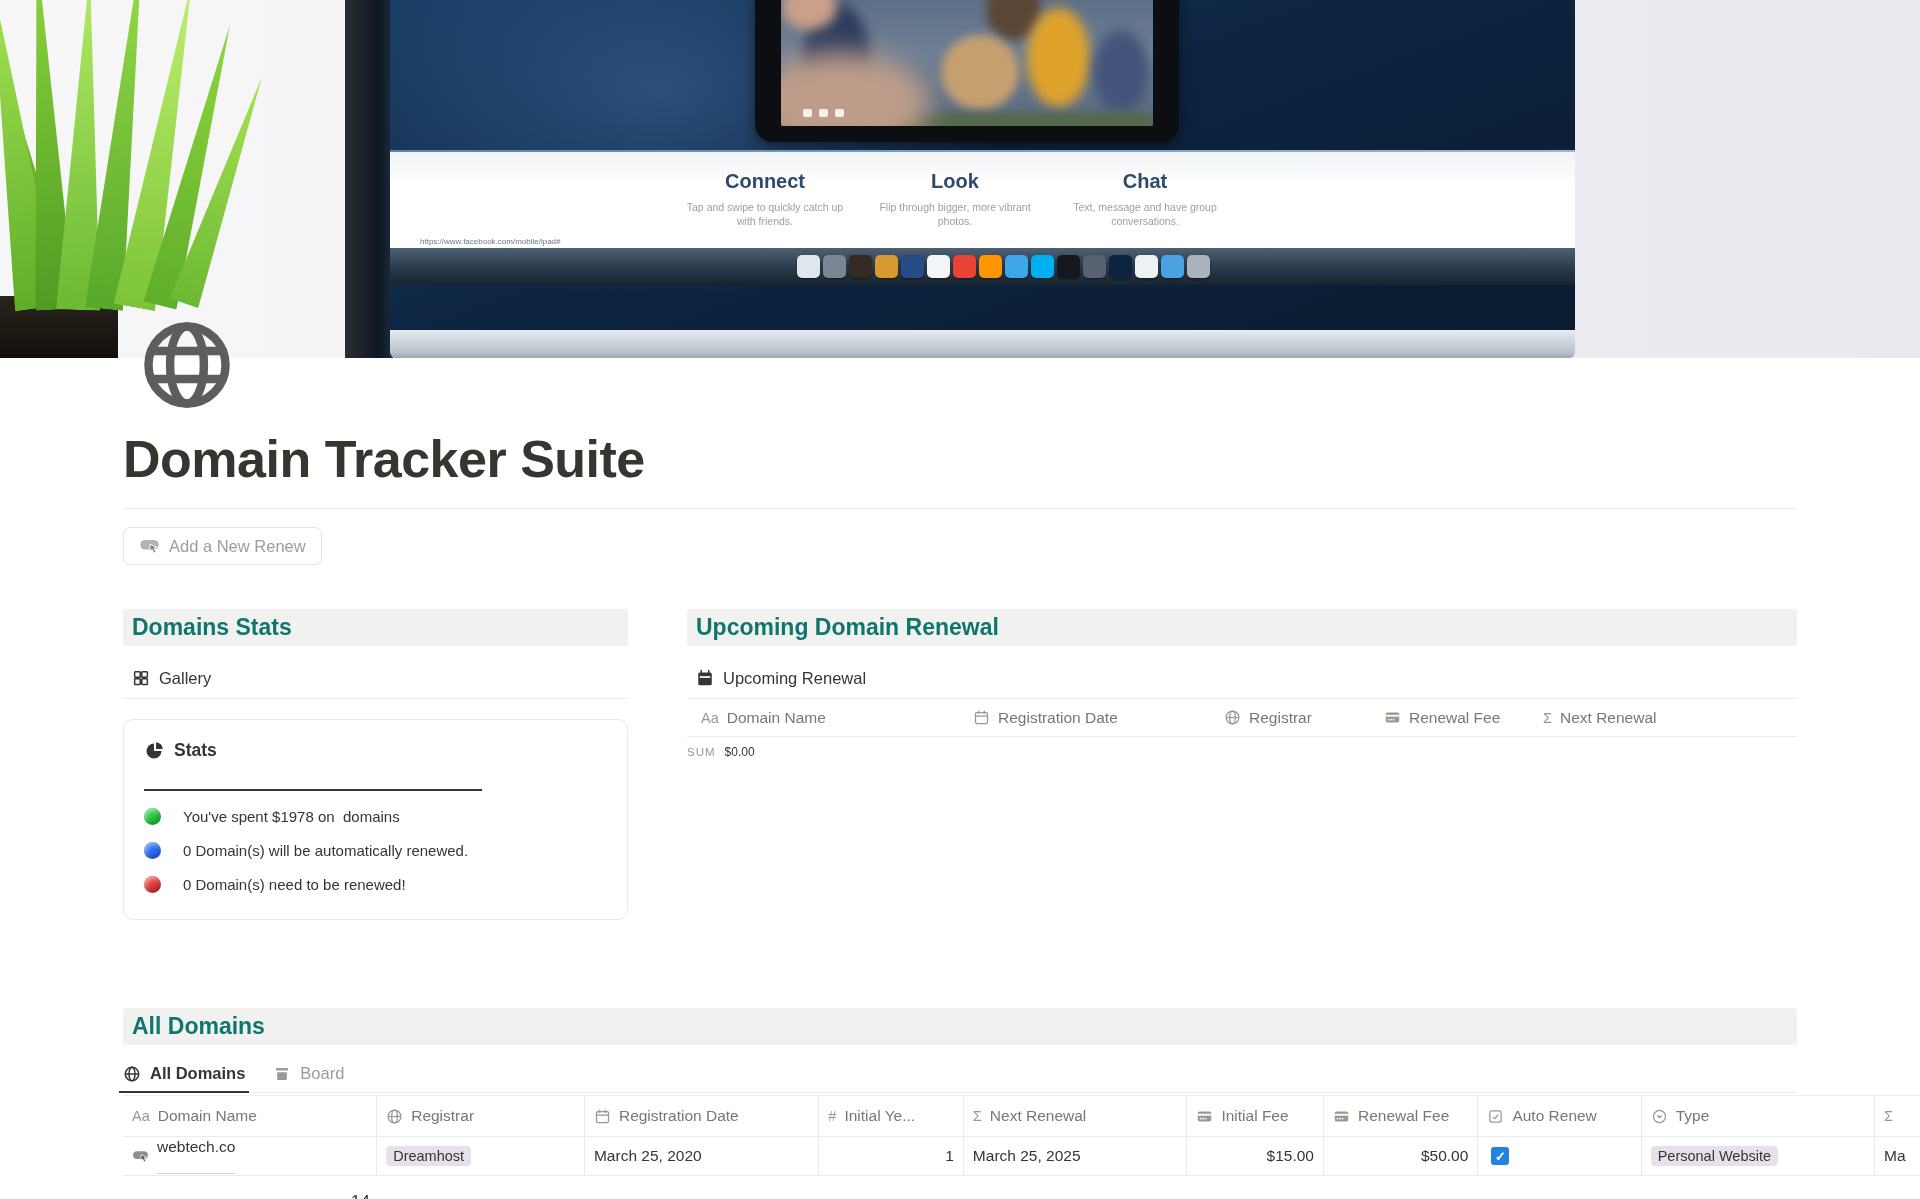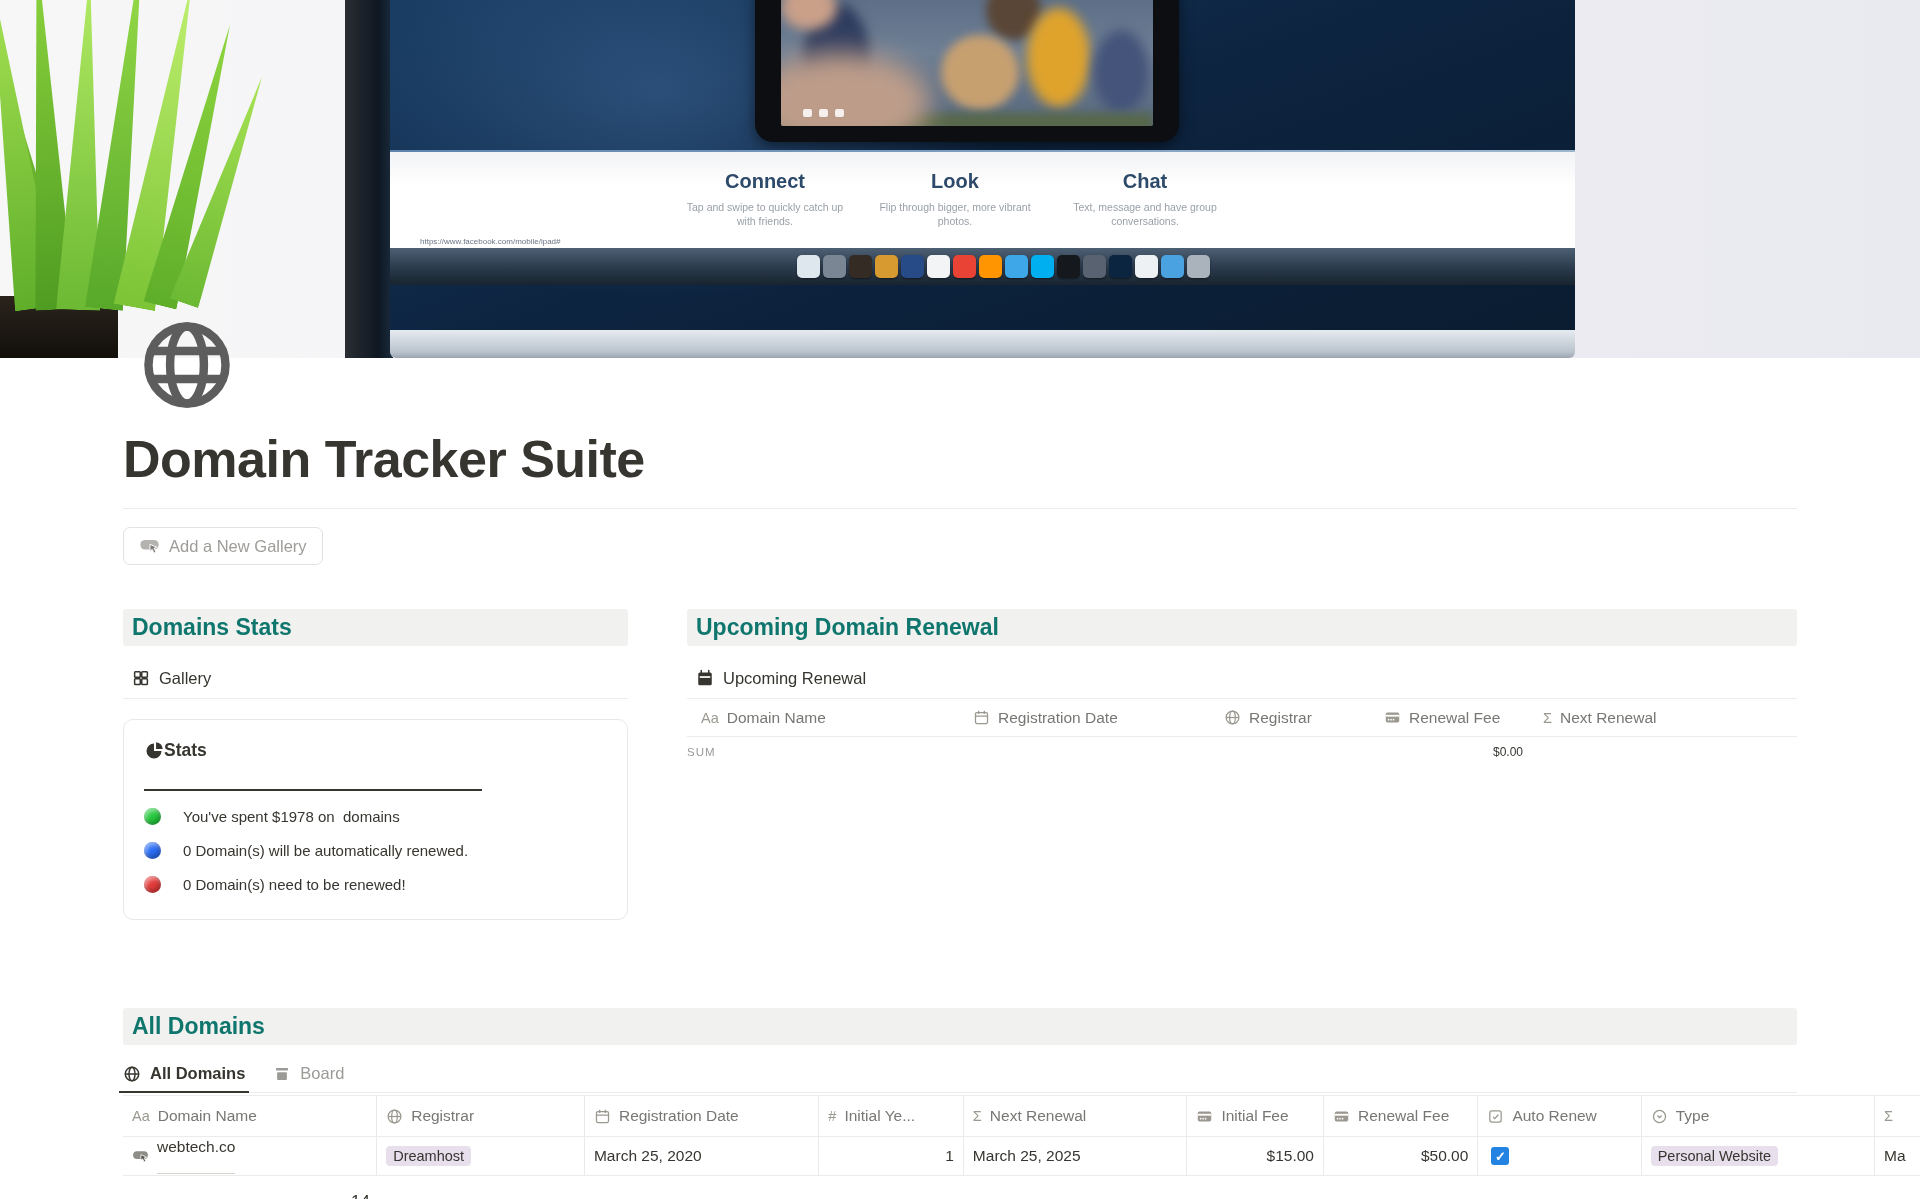--- a/index.html
+++ b/index.html
@@ -78,40 +78,40 @@
   .leftcol { width:505px; flex:none; }
   .rightcol { flex:1; min-width:0; }
   .section-bar { height:37px; display:flex; align-items:center; padding:0 9px;
                  background:#f1f1ef; border-radius:3px; font-size:23px; font-weight:700; color:#0f766e; }
   .view-row { margin-top:12px; height:40px; display:flex; align-items:center; gap:9px;
               padding-left:9px; font-size:16.5px; font-weight:500; color:#37352f; }
   .vicon { width:18px; height:18px; color:#37352f; flex:none; }
   .hr { border-bottom:1px solid #ececea; }
 
   .stats-card { margin-top:20px; border:1px solid #e8e8e6; border-radius:10px; padding:20px 20px 26px; }
-  .card-title { display:flex; align-items:center; gap:0; font-size:17.5px; font-weight:600; }
+  .card-title { display:flex; align-items:center; gap:10px; font-size:17.5px; font-weight:600; }
   .card-title .vicon { width:20px; height:20px; }
   .card-line { margin-top:28px; width:338px; border-top:2px solid #37352f; }
   .stat-item { margin-top:17px; display:flex; align-items:center; gap:22px; font-size:15px; }
   .stat-item:first-of-type { margin-top:24px; }
   .dot { width:17px; height:17px; border-radius:50%; flex:none;
          box-shadow:inset -2px -3px 4px rgba(0,0,0,.28), inset 2px 3px 4px rgba(255,255,255,.5); }
   .stat-text { white-space:pre-wrap; }
 
   
   .utable { margin-top:0; }
   .uhead { display:flex; height:38px; border-bottom:1px solid #ececea; align-items:center; }
   .ucell { display:flex; align-items:center; gap:8px; padding-left:14px; color:#787774;
            font-size:15.5px; white-space:nowrap; overflow:hidden; }
   .uc1{width:272px;} .uc2{width:251px;} .uc3{width:160px;} .uc4{width:159px;} .uc5{flex:1;}
   .picon { width:17px; height:17px; color:#9a988f; flex:none; }
   .glyph { color:#9a988f; font-size:14.5px; flex:none; }
   .empty-row { height:44px; display:flex; align-items:center; padding-left:14px;
                color:#9b9a97; font-size:16px; border-bottom:1px solid #ececea; }
-  .sum-row { margin-top:8px; width:842px; display:flex; justify-content:space-between;
+  .sum-row { margin-top:8px; width:842px; display:flex; justify-content:flex-start;
              align-items:baseline; padding-right:6px; }
   .sum-label { font-size:11.5px; letter-spacing:1px; color:#9b9a97; font-weight:500; margin-right:9px; }
   .sum-value { font-size:12px; color:#37352f; }
 
   
   .all-domains { margin-top:88px; }
   .tabs { margin-top:10px; height:38px; display:flex; gap:28px; align-items:stretch;
           border-bottom:1px solid #ececea; }
   .tab { position:relative; display:flex; align-items:center; gap:9px; font-size:16.5px;
          color:#9b9a97; font-weight:500; cursor:pointer; }
@@ -235,21 +235,21 @@
     <h1 class="title">Domain Tracker Suite</h1>
     <div class="divider"></div>
 
     <div class="add-btn">
       <span class="aicon">
         <svg viewBox="0 0 24 24">
             <rect x="1.5" y="4.5" width="21" height="11" rx="5.5" fill="currentColor"></rect>
         <path d="M12.5 9.5l8 3.4-3.3 1.2 2.3 4.3-2.4 1.2-2.2-4.3-2.4 2.4Z" fill="#807e7a" stroke="#fff" stroke-width="1.1"></path>
           </svg>
       </span>
-      <span>Add a New Gallery</span>
+      <span>Add a New Renew</span>
     </div>
 
     <div class="cols">
 
       <div class="leftcol">
         <div class="section-bar">Domains Stats</div>
         <div class="view-row">
           <span class="vicon">
             <svg viewBox="0 0 24 24" fill="none" stroke="currentColor" stroke-width="2">
               <rect x="3.5" y="3.5" width="7.5" height="7.5" rx="1"></rect>

